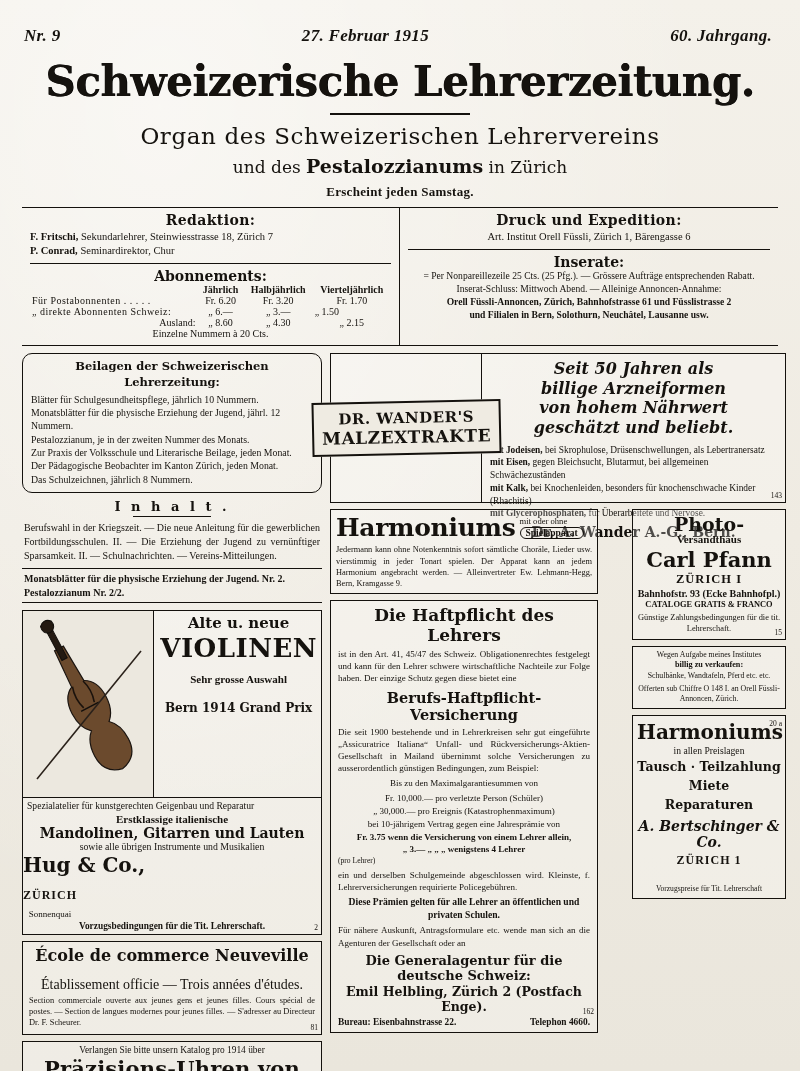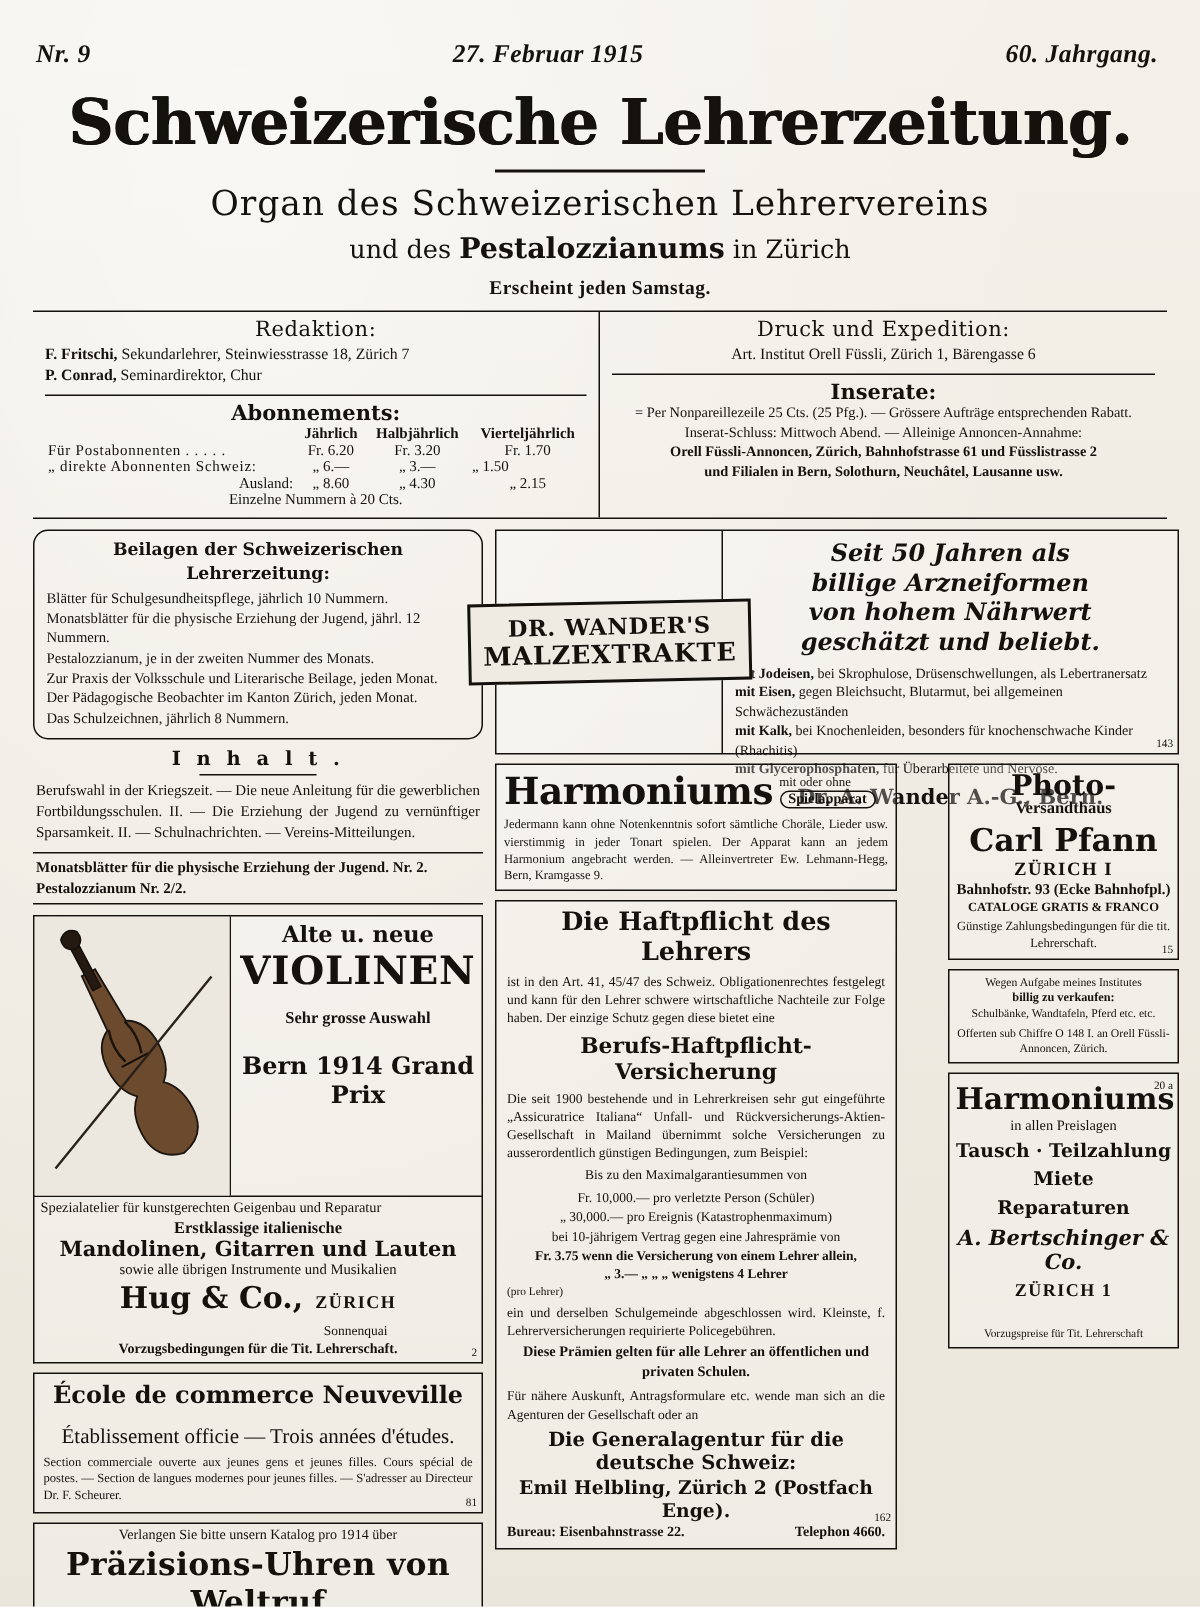--- a/index.html
+++ b/index.html
@@ -60,21 +60,21 @@
   .subtitle2 b{font-size:19px;}
   .subtitle3{
     font-size:13px;font-weight:bold;margin:7px 0 0;letter-spacing:.3px;
   }
 
   
   .infobox{display:flex;border-top:1.6px solid #14110d;border-bottom:1.6px solid #14110d;margin-top:7px;}
   .infobox .col{padding:4px 8px 6px;}
   .infobox .left{width:50%;box-sizing:border-box;border-right:1.6px solid #14110d;}
   .infobox .right{width:50%;box-sizing:border-box;}
-  .ih{ text-align:center;font-weight:normal;font-size:14px;letter-spacing:.4px;
+  .ih{ text-align:center;font-weight:bold;font-size:14px;letter-spacing:.4px;
        font-family:"DejaVu Serif",serif;margin-bottom:2px;}
   .ilines{font-size:10.5px;line-height:1.35;}
   .ilines .nm{font-weight:bold;}
   .sep{border-top:1px solid #14110d;margin:5px 0 4px;}
   .abo-h{text-align:center;font-weight:bold;font-size:14px;font-family:"DejaVu Serif",serif;}
   table.abo{width:100%;border-collapse:collapse;font-size:10px;}
   table.abo td{padding:0 2px;white-space:nowrap;}
   table.abo .hd{font-weight:bold;text-align:center;font-size:10px;}
   .dotlead{letter-spacing:.5px;}
   .inser{font-size:9.6px;line-height:1.35;}
@@ -109,26 +109,26 @@
   
   .ad{border:1.6px solid #14110d;box-sizing:border-box;position:relative;background:rgba(255,255,255,.25);}
 
   
   .violin{margin-top:7px;height:188px;display:flex;}
   .violin .pic{width:132px;border-right:1.4px solid #14110d;position:relative;overflow:hidden;}
   .violin .rt{flex:1;padding:3px 4px 0 6px;text-align:center;}
   .vio1{font-family:"DejaVu Serif",serif;font-size:15px;font-weight:bold;}
   .vio2{font-family:"DejaVu Serif",serif;font-size:26px;font-weight:bold;letter-spacing:.5px;margin-top:1px;}
   .vio3{font-size:11px;font-weight:bold;margin-top:10px;}
-  .vio4{font-size:16px;font-weight:bold;font-family:"DejaVu Serif",serif;margin-top:16px;text-align:center;}
+  .vio4{font-size:12px;font-weight:bold;font-family:"DejaVu Serif",serif;margin-top:16px;text-align:center;}
   .vio-spez{padding:2px 4px 0;font-size:9.6px;}
   .vio-erst{text-align:center;font-weight:bold;font-size:11px;margin-top:2px;}
   .vio-mand{text-align:center;font-weight:bold;font-size:14px;font-family:"DejaVu Serif",serif;}
   .vio-sowie{text-align:center;font-size:9.8px;}
-  .hug{display:flex;align-items:baseline;justify-content:center;gap:8px;margin-top:1px;}
+  .hug{display:flex;align-items:baseline;justify-content:center;gap:8px;margin-top:1px;flex-direction:column;}
   .hug .h1{font-family:"DejaVu Serif",serif;font-size:20px;font-weight:bold;}
   .hug .h2{font-size:12px;font-weight:bold;letter-spacing:1px;}
   .hug-sub{text-align:center;font-size:9px;}
   .vorz{text-align:center;font-size:9.4px;font-weight:bold;}
 
   
   .ecole{margin-top:6px;padding:4px 6px 5px;}
   .ecole h3{margin:0;text-align:center;font-family:"DejaVu Serif",serif;font-size:16px;font-weight:bold;}
   .ecole .l2{text-align:center;font-size:14px;margin-top:12px;}
   .ecole .l3{font-size:8.4px;line-height:1.3;margin-top:3px;text-align:justify;}

